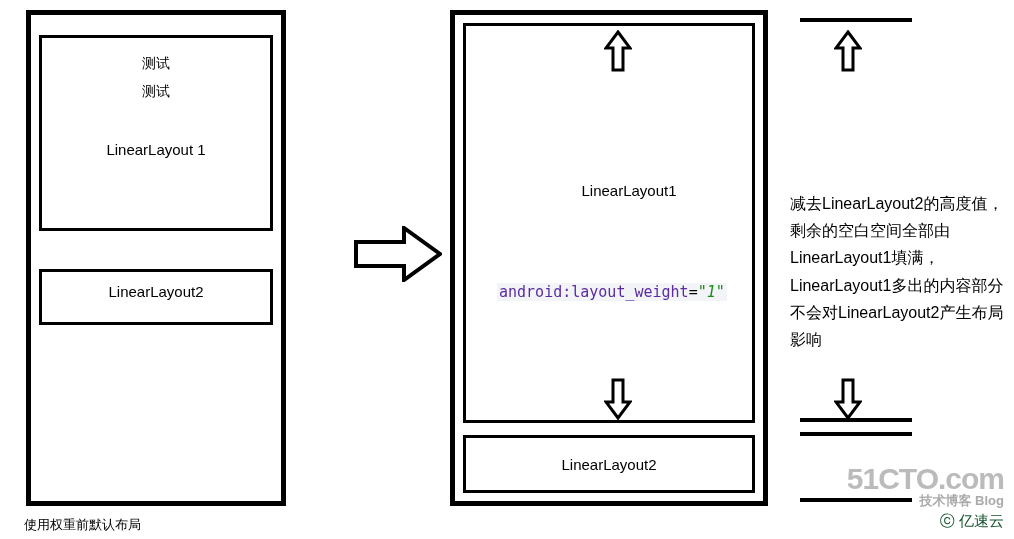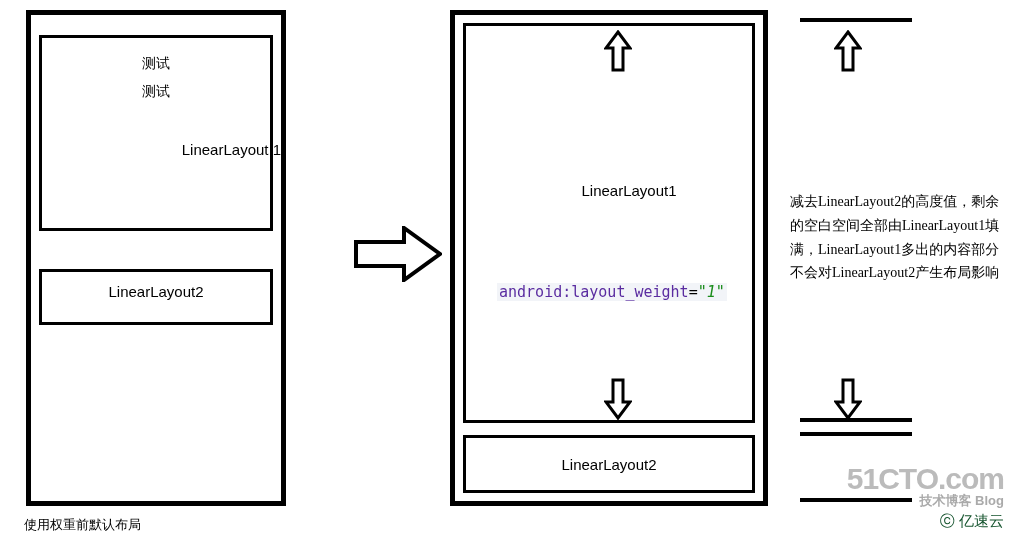--- a/index.html
+++ b/index.html
@@ -46,21 +46,21 @@
   .lp-text-test2 {
     position: absolute;
     left: 0; right: 0;
     top: 68px;
     text-align: center;
   }
   .lp-text-ll1 {
     position: absolute;
     left: 0; right: 0;
     top: 126px;
-    text-align: right;
+    text-align: center;
     font-size: 15px;
   }
   .lp-text-ll2 {
     position: absolute;
     left: 0; right: 0;
     top: 268px;
     text-align: center;
     font-size: 15px;
   }
 
@@ -161,23 +161,22 @@
     height: 42px;
   }
   .bra-top { left: 834px; top: 30px; }
   .bra-bot { left: 834px; top: 378px; }
 
   .right-text {
     position: absolute;
     left: 790px;
     top: 190px;
     width: 216px;
-    font-size: 14px;
+    font-size: 16px;
     line-height: 1.7;
-    font-family: Liberation Serif, serif;
   }
 
   
   .watermark {
     position: absolute;
     right: 10px;
     bottom: 8px;
     text-align: right;
     color: #aaa;
     pointer-events: none;

